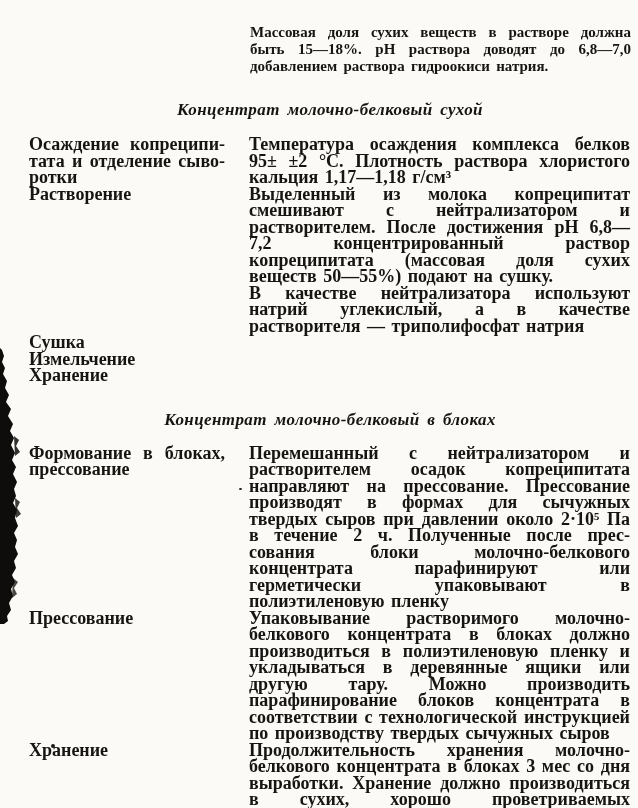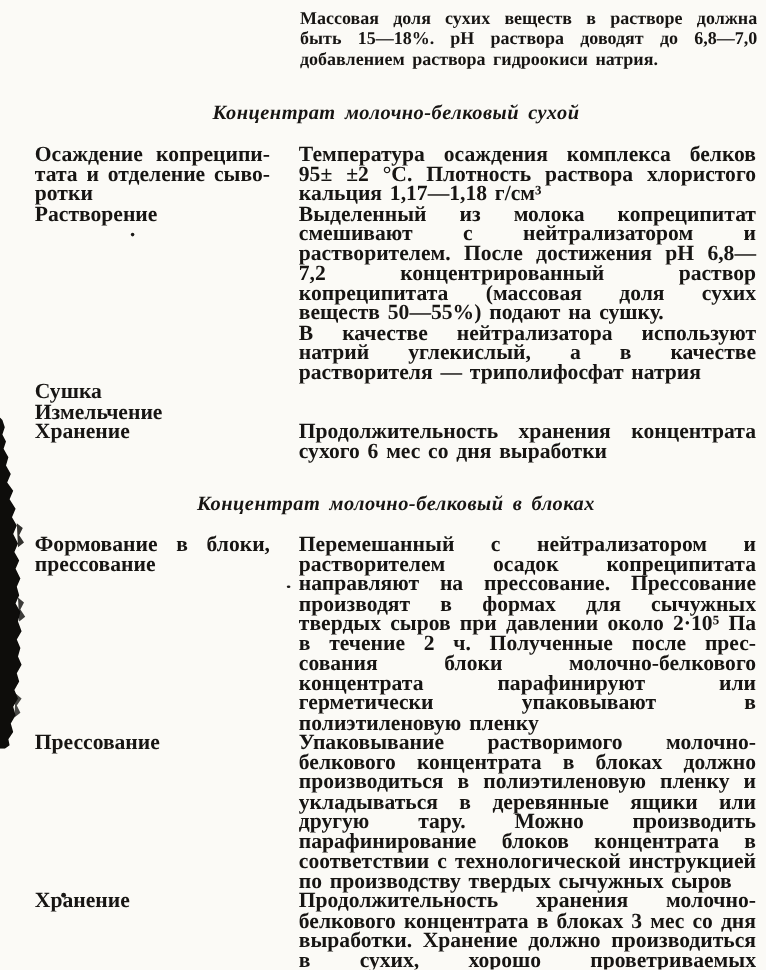--- a/index.html
+++ b/index.html
@@ -6,21 +6,21 @@
   html,body { width:638px; height:808px; }
   body {
     position:relative;
     overflow:hidden;
     background:#fbfaf6;
     color:#171513;
     font-family:"Liberation Serif", serif;
     font-weight:700;
     -webkit-font-smoothing:antialiased;
   }
-  .page { position:absolute; inset:0; padding-top:8px;border-radius:29px; }
+  .page { position:absolute; inset:0; padding-top:24px;border-radius:29px; }
 
   .intro {
     margin-left:250px;
     width:381px;
     font-size:15px;
     line-height:17px;
     text-align:justify;
     word-spacing:2.5px;
   }
 
@@ -83,29 +83,26 @@
   <div class="row">
     <div class="term">Сушка</div>
   </div>
 
   <div class="row">
     <div class="term">Измельчение</div>
   </div>
 
   <div class="row">
     <div class="term">Хранение</div>
-    <div class="desc">
-      <p>Продолжительность хранения концентрата сухого 6 мес со дня выработки</p>
-    </div>
   </div>
 
   <h2 class="heading second">Концентрат молочно-белковый в блоках</h2>
 
   <div class="row">
-    <div class="term">Формование в блоки, прессование</div>
+    <div class="term">Формование в блоках, прессование</div>
     <div class="desc">
       <p>Перемешанный с нейтрализатором и растворите­лем осадок копреципитата направляют на прессо­вание. Прессование производят в формах для сычужных твердых сыров при давлении около 2·10⁵ Па в течение 2 ч. Полученные после прес­сования блоки молочно-белкового концентрата парафинируют или герметически упаковывают в полиэтиленовую пленку</p>
     </div>
   </div>
 
   <div class="row">
     <div class="term">Прессование</div>
     <div class="desc">
       <p>Упаковывание растворимого молочно-белкового концентрата в блоках должно производиться в полиэтиленовую пленку и укладываться в де­ревянные ящики или другую тару. Можно про­изводить парафинирование блоков концентрата в соответствии с технологической инструкцией по производству твердых сычужных сыров</p>
     </div>

